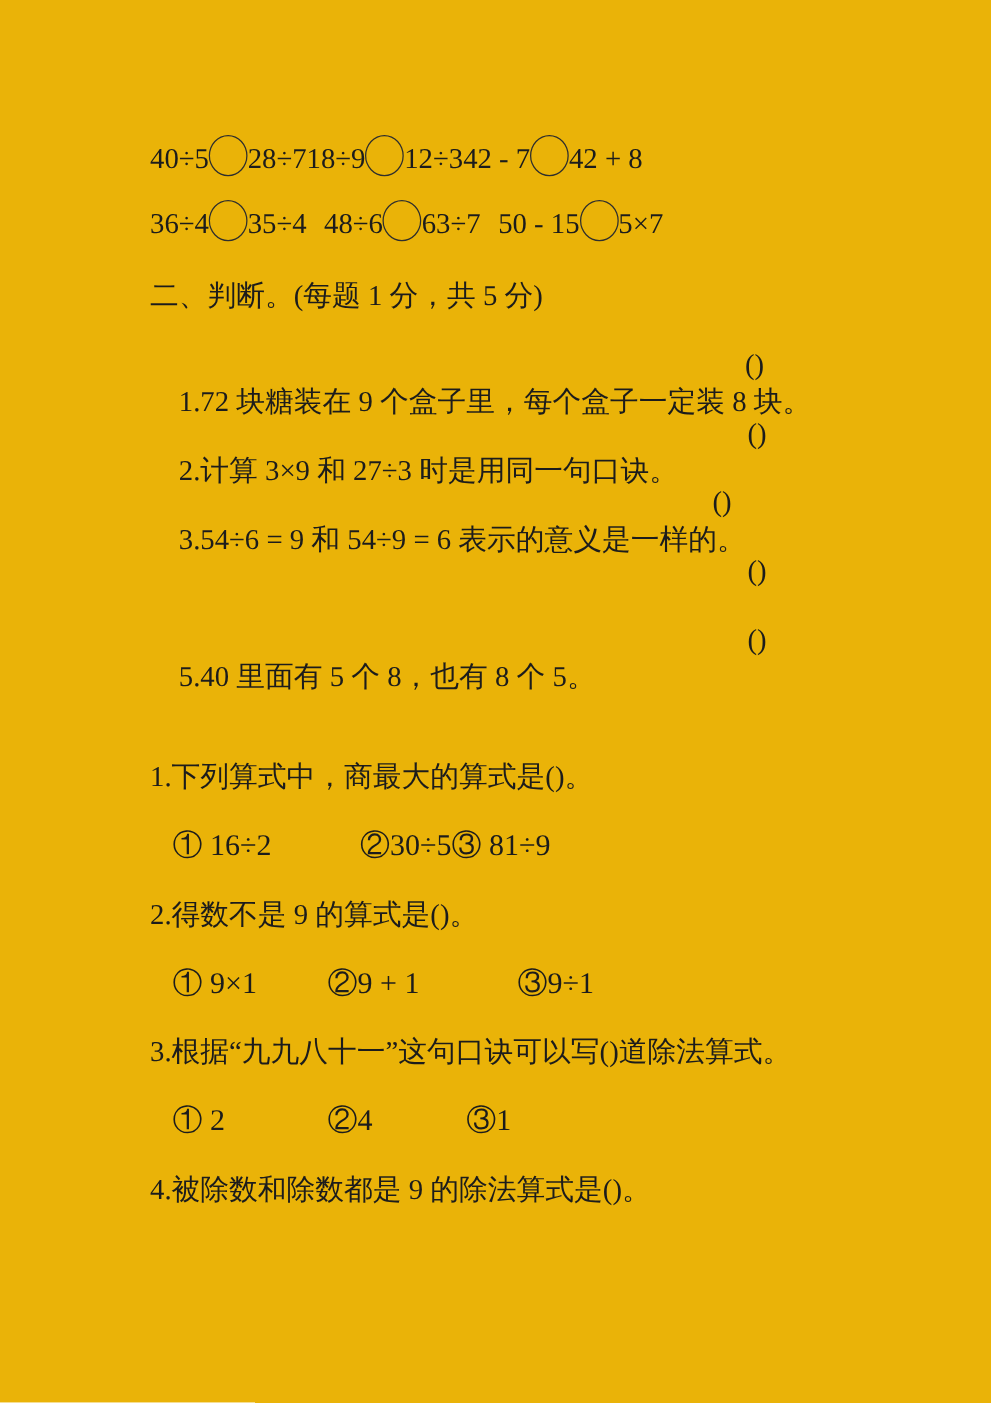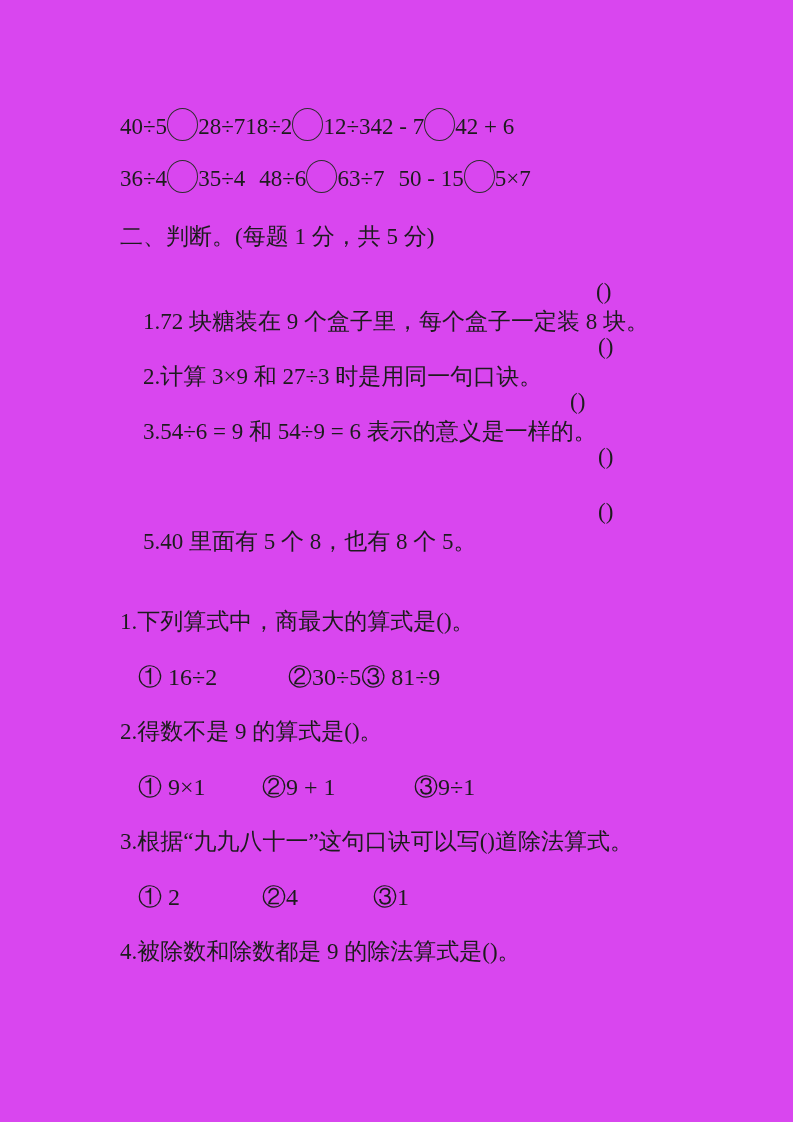--- a/index.html
+++ b/index.html
@@ -1,20 +1,20 @@
 <!DOCTYPE html>
 <html lang="zh"><head>
 <meta charset="utf-8">
 <style>
   html, body { margin: 0; padding: 0; background: #ffffff; }
   .page {
     position: relative;
     width: 793px;
     height: 1122px;
-    background: #d946ef;
+    background: #eab308;
     color: #1c1c1c;
     font-family: "Liberation Serif", "DejaVu Serif", serif;
     overflow: hidden;
   }
   .cmp-row {
     position: absolute;
     left: 120px;
     height: 38px;
     display: flex;
     align-items: flex-end;
@@ -65,28 +65,28 @@
 
 <div class="page">
 
   <div class="cmp-row row1">
     <div class="cmp-problem">
       <span class="cmp-text">40÷5</span>
       <span class="circle"></span>
       <span class="cmp-text">28÷7</span>
     </div>
     <div class="cmp-problem">
-      <span class="cmp-text">18÷2</span>
+      <span class="cmp-text">18÷9</span>
       <span class="circle"></span>
       <span class="cmp-text">12÷3</span>
     </div>
     <div class="cmp-problem">
       <span class="cmp-text">42 - 7</span>
       <span class="circle"></span>
-      <span class="cmp-text">42 + 6</span>
+      <span class="cmp-text">42 + 8</span>
     </div>
   </div>
 
   <div class="cmp-row row2">
     <div class="cmp-problem">
       <span class="cmp-text">36÷4</span>
       <span class="circle"></span>
       <span class="cmp-text">35÷4</span>
     </div>
     <div class="cmp-problem">

